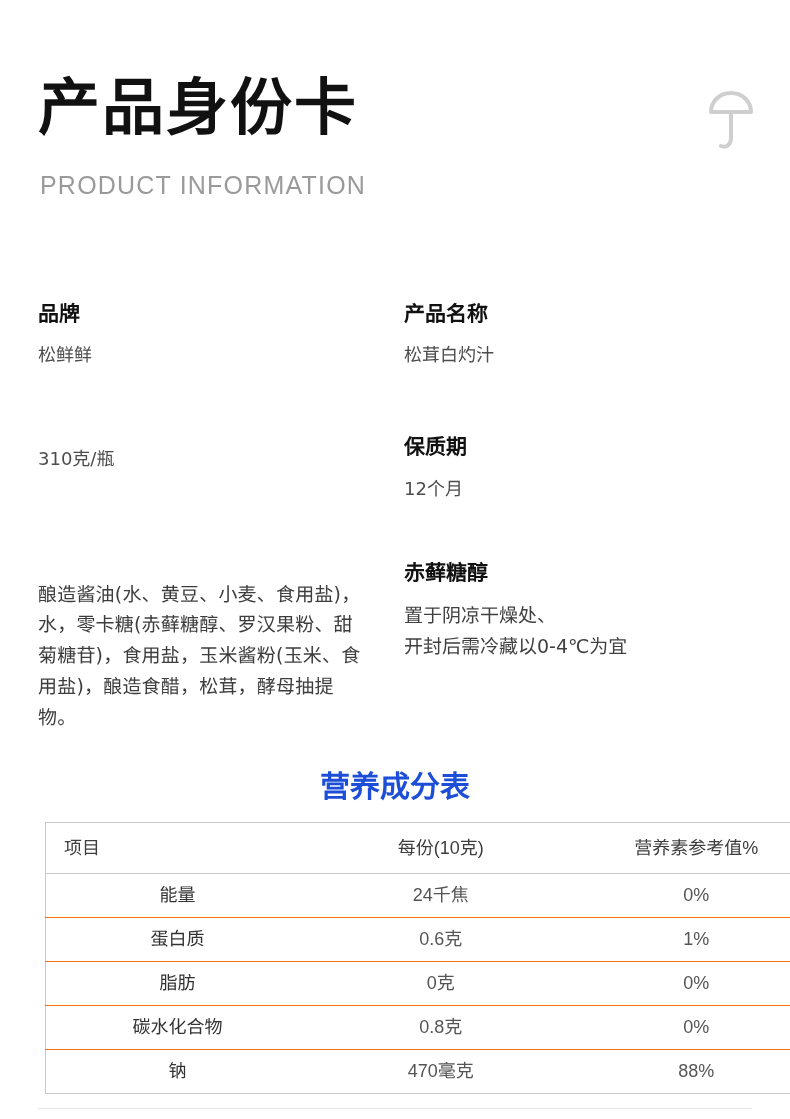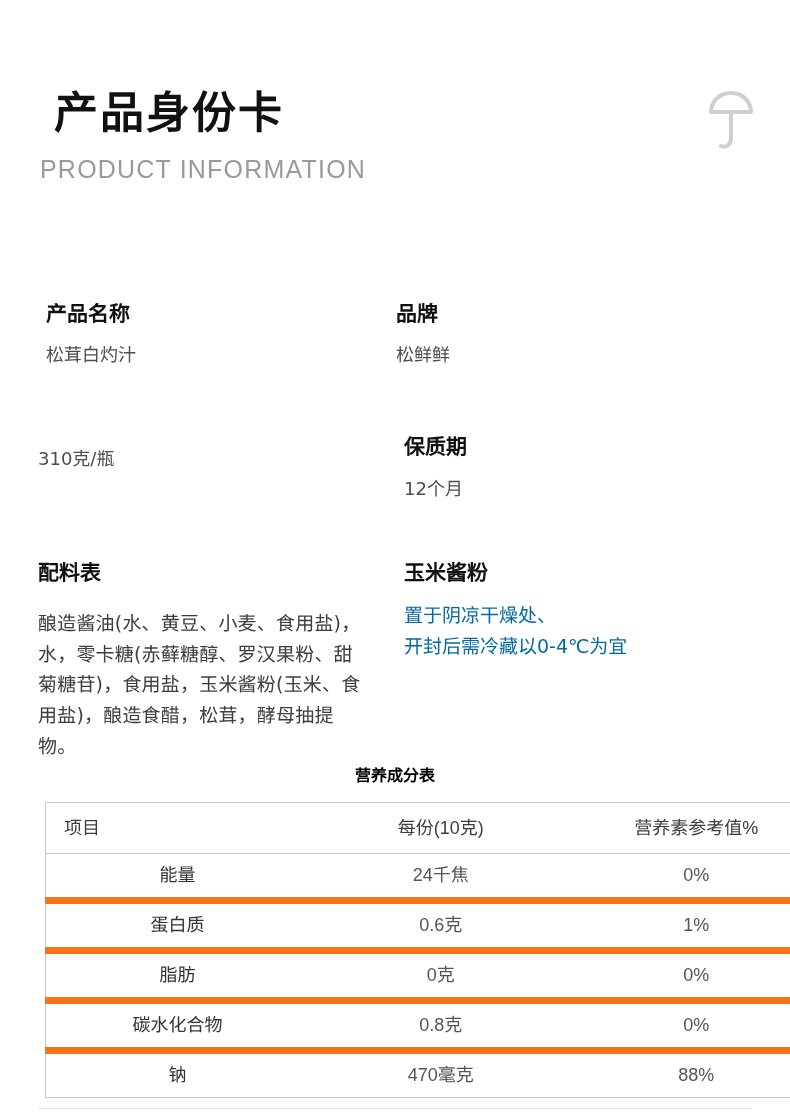--- a/index.html
+++ b/index.html
@@ -22,30 +22,30 @@
   }
 
   
   .header {
     position: absolute;
     left: 38px;
     top: 72px;
     width: 714px;
   }
   .title-cn {
-    font-size: 44px;
+    font-size: 62px;
     font-weight: bold;
     letter-spacing: 2px;
     line-height: 1.15;
     color: #111111;
-    margin: 16px;
+    margin: 0;
     font-family: "DejaVu Sans", "Liberation Sans", sans-serif;
   }
   .title-en {
-    margin: 12px 0 0 2px;
+    margin: 28px 0 0 2px;
     font-size: 25px;
     letter-spacing: 1.2px;
     color: #9a9a9a;
     font-weight: 400;
     font-family: "Liberation Sans", sans-serif;
   }
   .umbrella {
     position: absolute;
     right: 36px;
     top: 88px;
@@ -95,35 +95,35 @@
     font-size: 19px;
     line-height: 1.62;
     color: #3d3d3d;
     letter-spacing: 0.2px;
     max-width: 352px;
     margin-top: 20px;
   }
   .storage-value {
     font-size: 19px;
     line-height: 1.62;
-    color: #0369a1;
+    color: #404040;
   }
 
   
   .nutrition {
     position: absolute;
     left: 45px;
     top: 762px;
     width: 700px;
   }
   .nutrition-title {
     text-align: center;
-    font-size: 16px;
+    font-size: 30px;
     font-weight: bold;
-    color: #000000;
+    color: #1d4ed8;
     margin-bottom: 16px;
     font-family: Liberation Serif, serif;
   }
   table.nutri {
     width: 776px;
     border-collapse: collapse;
     border: 1px solid #c9c9c9;
     font-family: Liberation Sans, sans-serif;
   }
   table.nutri th,
@@ -135,21 +135,21 @@
     line-height: 1.5;
   }
   table.nutri thead th {
     padding-top: 12px;
     padding-bottom: 11px;
   }
   table.nutri thead tr {
     border-bottom: 1px solid #c9c9c9;
   }
   table.nutri tbody tr + tr td {
-    border-top: 7px solid #f97316;
+    border-top: 1px solid #f97316;
   }
   .c-item { text-align: left; width: 34%; }
   .c-per  { text-align: center; width: 34%; }
   .c-nrv  { text-align: center; width: 32%; }
   .nutri-row td.c-item { color: #333; text-align: center; }
   .nutri-row td.c-per  { color: #555; }
   .nutri-row td.c-nrv  { color: #555; }
 
   
   .footer-rule {
@@ -172,51 +172,50 @@
   </div>
 
   <svg class="umbrella" viewBox="0 0 46 66" aria-hidden="true">
     <path d="M23 5 C11 5 3 14 3 24 L43 24 C43 14 35 5 23 5 Z" fill="none" stroke="#cfcfcf" stroke-width="4" stroke-linejoin="round"></path>
     <path d="M23 24 L23 50 C23 57 18 60 13 58" fill="none" stroke="#cfcfcf" stroke-width="4" stroke-linecap="round"></path>
   </svg>
 
   <div class="info">
 
     <div class="info-row">
+      <div class="info-col">
+        <div class="field-label">品牌</div>
+        <div class="field-value">松鲜鲜</div>
+      </div>
       <div class="info-col right">
         <div class="field-label">产品名称</div>
         <div class="field-value">松茸白灼汁</div>
       </div>
-      <div class="info-col">
-        <div class="field-label">品牌</div>
-        <div class="field-value">松鲜鲜</div>
-      </div>
     </div>
 
     <div class="gap-a"></div>
 
     <div class="info-row">
       <div class="info-col">
         <div class="field-value">310克/瓶</div>
       </div>
       <div class="info-col right">
         <div class="field-label">保质期</div>
         <div class="field-value">12个月</div>
       </div>
     </div>
 
     <div class="gap-b"></div>
 
     <div class="info-row">
       <div class="info-col">
-        <div class="field-label">配料表</div>
         <div class="field-value ingredients-value">酿造酱油(水、黄豆、小麦、食用盐)，水，零卡糖(赤藓糖醇、罗汉果粉、甜菊糖苷)，食用盐，玉米酱粉(玉米、食用盐)，酿造食醋，松茸，酵母抽提物。</div>
       </div>
       <div class="info-col right">
-        <div class="field-label">玉米酱粉</div>
+        <div class="field-label">赤藓糖醇</div>
         <div class="field-value storage-value">置于阴凉干燥处、
 开封后需冷藏以0-4℃为宜</div>
       </div>
     </div>
 
   </div>
 
   <div class="nutrition">
     <div class="nutrition-title">营养成分表</div>
     <table class="nutri">

